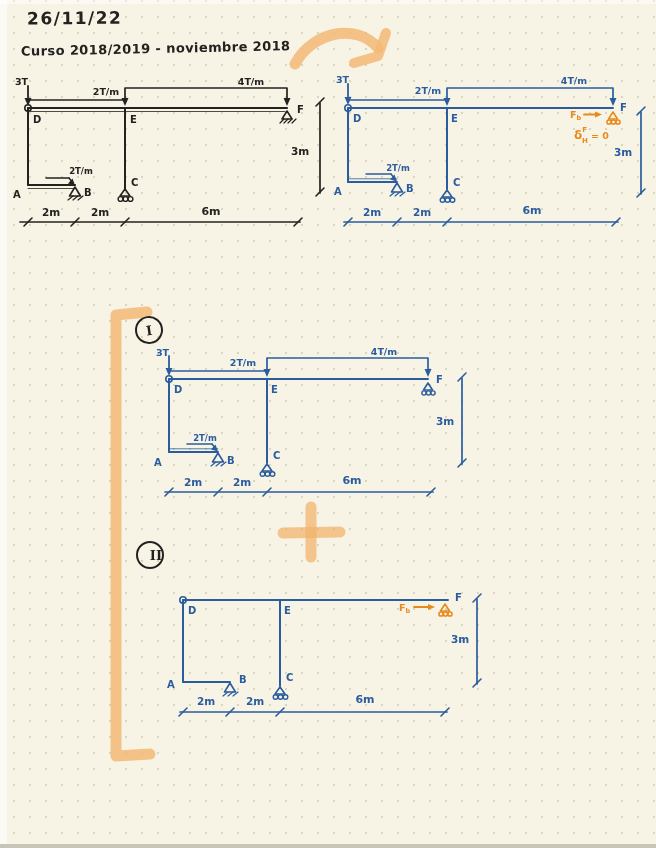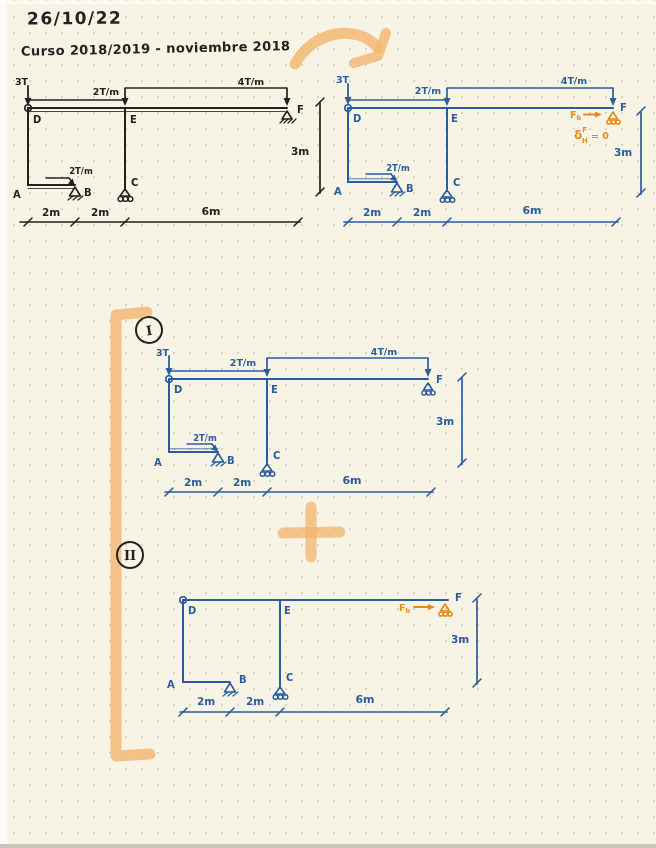--- a/index.html
+++ b/index.html
@@ -15,21 +15,21 @@
   .edge-top{left:0;top:0;width:100%;height:4px;background:rgba(255,255,255,.45);}
   .bottom-bar{left:0;bottom:0;width:100%;height:4px;background:#c7c4b8;}
   .hw-date{left:27px;top:8px;font-size:17px;font-weight:700;color:#242220;
     letter-spacing:1.5px;transform:rotate(-0.6deg);}
   .hw-course{left:21px;top:41px;font-size:13px;font-weight:700;color:#242220;
     letter-spacing:.4px;transform:rotate(-1.2deg);}
   .circ{width:24px;height:24px;border:2.2px solid #242220;border-radius:50%;
     display:flex;align-items:center;justify-content:center;
     font-family:"DejaVu Serif",serif;font-size:13px;font-weight:700;color:#242220;}
   #circ1{left:135px;top:316px;transform:rotate(-8deg);}
-  #circ2{left:116px;top:541px;}
+  #circ2{left:136px;top:541px;justify-content:flex-end;}
   svg{overflow:visible;}
   svg text{font-family:"DejaVu Sans",sans-serif;font-weight:700;}
   .sk{stroke:#242220;fill:none;stroke-linecap:round;stroke-linejoin:round;}
   .sb{stroke:#2b5c9e;fill:none;stroke-linecap:round;stroke-linejoin:round;}
   .so{stroke:#e8891c;fill:none;stroke-linecap:round;stroke-linejoin:round;}
   .fk{fill:#242220;stroke:none;}
   .fb{fill:#2b5c9e;stroke:none;}
   .fo{fill:#e8891c;stroke:none;}
   .tk{fill:#242220;}
   .tb{fill:#2b5c9e;}
@@ -37,21 +37,21 @@
   .mk{stroke:rgba(243,185,118,.85);fill:none;stroke-linecap:round;stroke-linejoin:round;}
   .mk2{stroke:rgba(241,178,104,.72);fill:none;stroke-linecap:round;}
 </style>
 </head>
 <body>
 
 <div class="page">
   <div class="abs edge-top"></div>
   <div class="abs edge-left"></div>
 
-  <div class="abs hw-date">26/10/22</div>
+  <div class="abs hw-date">26/11/22</div>
   <div class="abs hw-course">Curso 2018/2019 - noviembre 2018</div>
 
   <svg class="abs" style="left:282px;top:18px" width="128" height="62" viewBox="0 0 128 62">
     <path class="mk" stroke-width="11" d="M13,46 C30,14 74,4 96,30"></path>
     <path class="mk" stroke-width="10" d="M104,15 L96,38 L72,45"></path>
   </svg>
 
   <svg class="abs" style="left:8px;top:75px" width="322" height="160" viewBox="0 0 322 160">
     <g>
       <path class="sk" stroke-width="1.7" d="M117,25 V13 H279 V27"></path>

